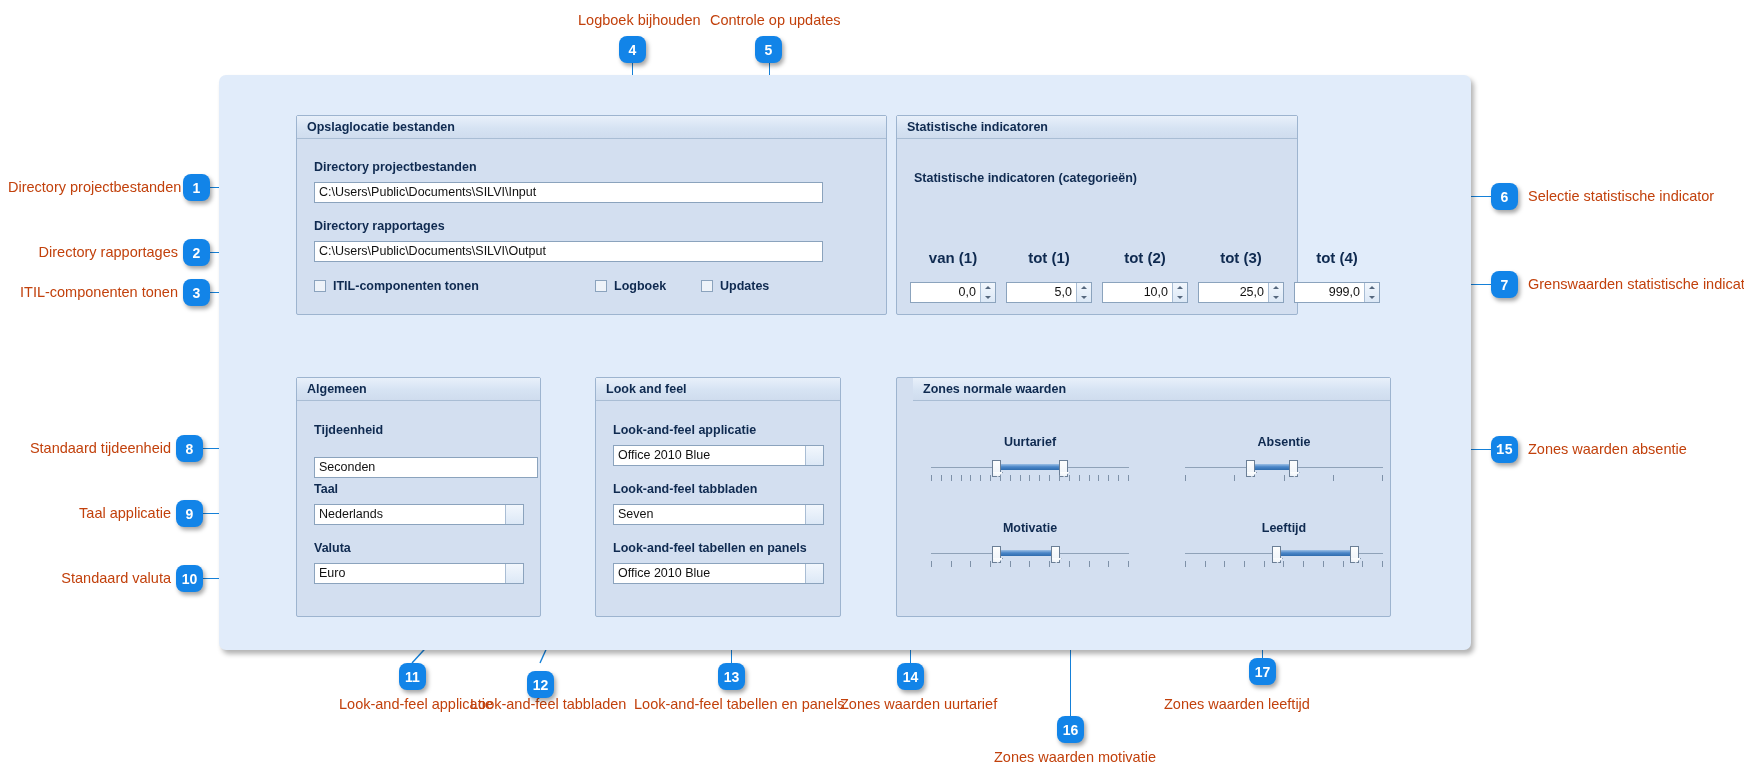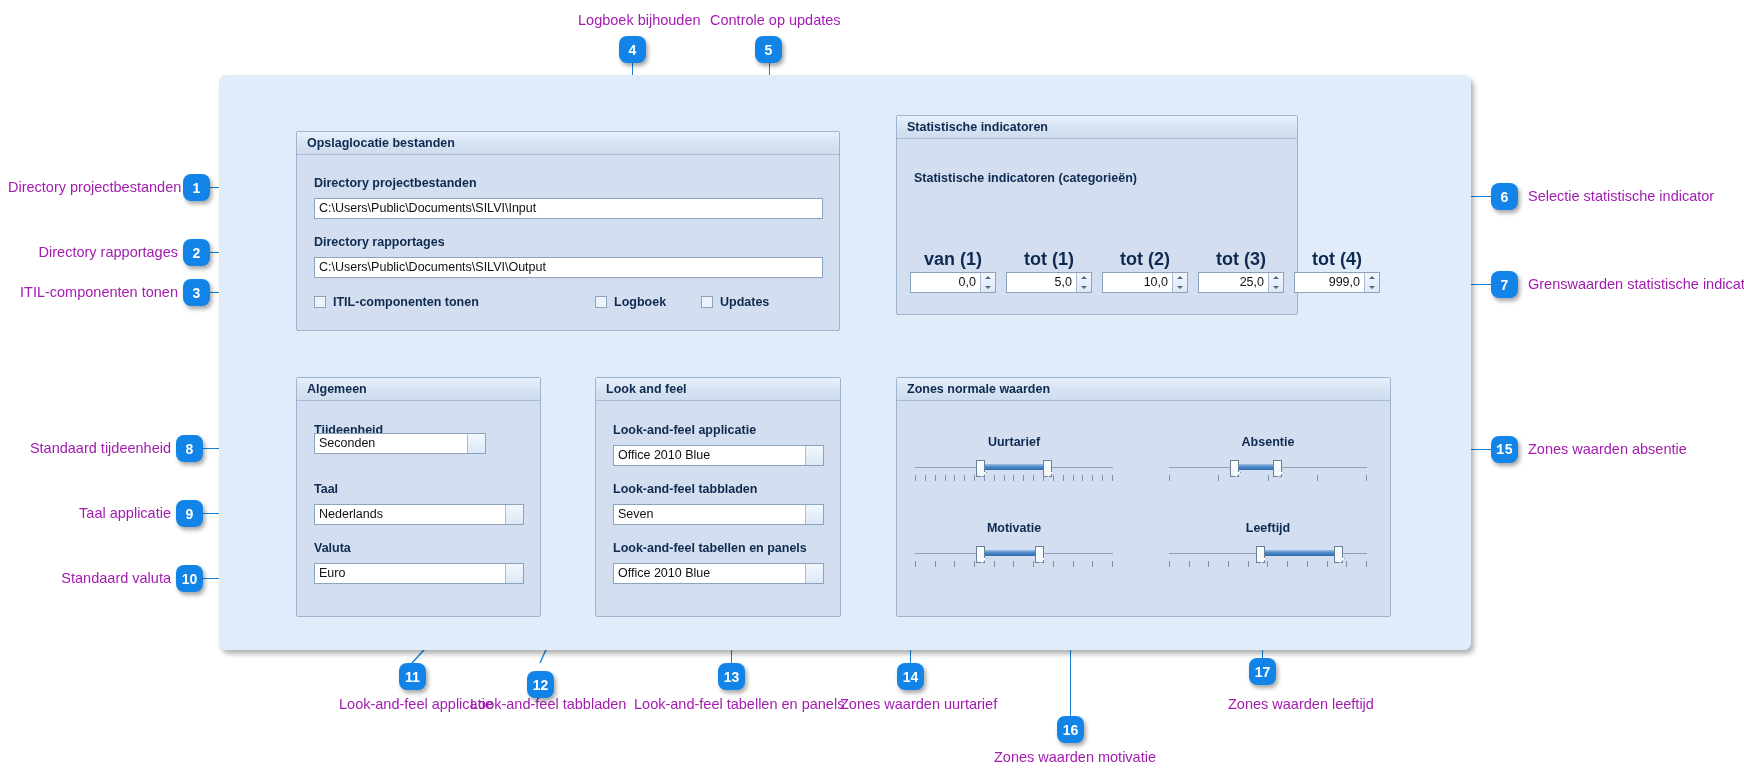--- a/index.html
+++ b/index.html
@@ -4,21 +4,21 @@
 <style>
   html,body{margin:0;padding:0;}
   body{
     width:1744px;height:775px;background:#ffffff;position:relative;
     font-family:"Liberation Sans", sans-serif;
     -webkit-font-smoothing:antialiased;overflow:hidden;
   }
 
   
   .callout-label{
-    position:absolute;font-size:14.5px;color:#a21caf;white-space:nowrap;
+    position:absolute;font-size:14.5px;color:#c2410c;white-space:nowrap;
     font-family:"Liberation Sans", sans-serif;
   }
   .callout-label.r{text-align:right;}
   .badge{
     position:absolute;width:27px;height:27px;border-radius:8px;
     background:#1284e8;color:#fff;font-size:14px;font-weight:600;
     display:flex;align-items:center;justify-content:center;
     box-shadow:2px 3px 4px rgba(0,0,0,.35);
     font-family:"Liberation Sans", sans-serif;z-index:40;
   }
@@ -92,22 +92,22 @@
     box-sizing:border-box;flex:none;
   }
   .chk .lbl{
     font-size:12.5px;font-weight:bold;color:#0f2a50;white-space:nowrap;
     font-family:"Liberation Sans", sans-serif;
   }
 
   
   .spin-col{position:absolute;}
   .spin-hdr{
-    font-size:18px;font-weight:bold;color:#0f2a50;text-align:center;
-    font-family:"Liberation Sans", sans-serif;margin-bottom:2px;
+    font-size:15px;font-weight:bold;color:#0f2a50;text-align:center;
+    font-family:"Liberation Sans", sans-serif;margin-bottom:16px;
   }
   .spin{
     display:flex;height:21px;border:1px solid #8ba3bd;background:#fff;
     box-sizing:border-box;
   }
   .spin .sval{
     flex:1;text-align:right;font-size:12.5px;color:#111;line-height:19px;
     padding:0 4px;font-family:"Liberation Sans", sans-serif;
   }
   .spin .sbtns{
@@ -153,21 +153,21 @@
     position:absolute;left:0;right:0;top:14px;height:8px;
     display:flex;justify-content:space-between;
   }
   .slider .ticks b{display:block;width:1px;height:6px;background:#7e91a8;}
 </style>
 </head>
 <body>
 
 <div id="outer">
 
-  <div class="panel" style="left:77px;top:56px;width:544px;height:200px;">
+  <div class="panel" style="left:77px;top:40px;width:591px;height:200px;">
     <div class="panel-title">Opslaglocatie bestanden</div>
     <div class="panel-body">
 
       <div class="fld-label" style="left:17px;top:21px;">Directory projectbestanden</div>
       <div class="textbox" style="left:17px;top:43px;width:509px;">C:\Users\Public\Documents\SILVI\Input</div>
 
       <div class="fld-label" style="left:17px;top:80px;">Directory rapportages</div>
       <div class="textbox" style="left:17px;top:102px;width:509px;">C:\Users\Public\Documents\SILVI\Output</div>
 
       <div class="chk" style="left:17px;top:140px;">
@@ -270,21 +270,21 @@
       </div>
 
     </div>
   </div>
 
   <div class="panel" style="left:77px;top:302px;width:245px;height:240px;">
     <div class="panel-title">Algemeen</div>
     <div class="panel-body">
 
       <div class="fld-label" style="left:17px;top:22px;">Tijdeenheid</div>
-      <div class="combo" style="left:17px;top:32px;width:172px;">
+      <div class="combo" style="left:17px;top:56px;width:224px;align-items:flex-end;">
         <span class="val">Seconden</span>
         <span class="arrow">
             <i></i>
           </span>
       </div>
 
       <div class="fld-label" style="left:17px;top:81px;">Taal</div>
       <div class="combo" style="left:17px;top:103px;width:210px;">
         <span class="val">Nederlands</span>
         <span class="arrow">
@@ -325,21 +325,21 @@
       <div class="fld-label" style="left:17px;top:140px;">Look-and-feel tabellen en panels</div>
       <div class="combo" style="left:17px;top:162px;width:211px;">
         <span class="val">Office 2010 Blue</span>
         <span class="arrow">
             <i></i>
           </span>
       </div>
     </div>
   </div>
 
-  <div class="panel" style="left:677px;top:302px;width:495px;height:240px;">
+  <div class="panel" style="left:677px;top:302px;width:495px;height:240px;padding-left:16px;">
     <div class="panel-title">Zones normale waarden</div>
     <div class="panel-body">
 
       <div class="slider-wrap" style="left:18px;top:20px;width:198px;">
         <div class="slider-title">Uurtarief</div>
         <div class="slider">
           <div class="track"></div>
           <div class="range" style="left:33%;width:34%;"></div>
           <div class="thumb" style="left:calc(33% - 4px);"></div>
           <div class="thumb" style="left:calc(67% - 5px);"></div>
@@ -514,13 +514,13 @@
 <div class="badge" style="left:897px;top:663px;">14</div>
 <div class="callout-label" style="left:840px;top:696px;">Zones waarden uurtarief</div>
 
 <div class="badge" style="left:1491px;top:436px;font-family:Liberation Mono, monospace;">15</div>
 <div class="callout-label" style="left:1528px;top:441px;">Zones waarden absentie</div>
 
 <div class="badge" style="left:1057px;top:716px;">16</div>
 <div class="callout-label" style="left:994px;top:749px;">Zones waarden motivatie</div>
 
 <div class="badge" style="left:1249px;top:658px;">17</div>
-<div class="callout-label" style="left:1228px;top:696px;">Zones waarden leeftijd</div>
+<div class="callout-label" style="left:1164px;top:696px;">Zones waarden leeftijd</div>
 
 </body></html>

